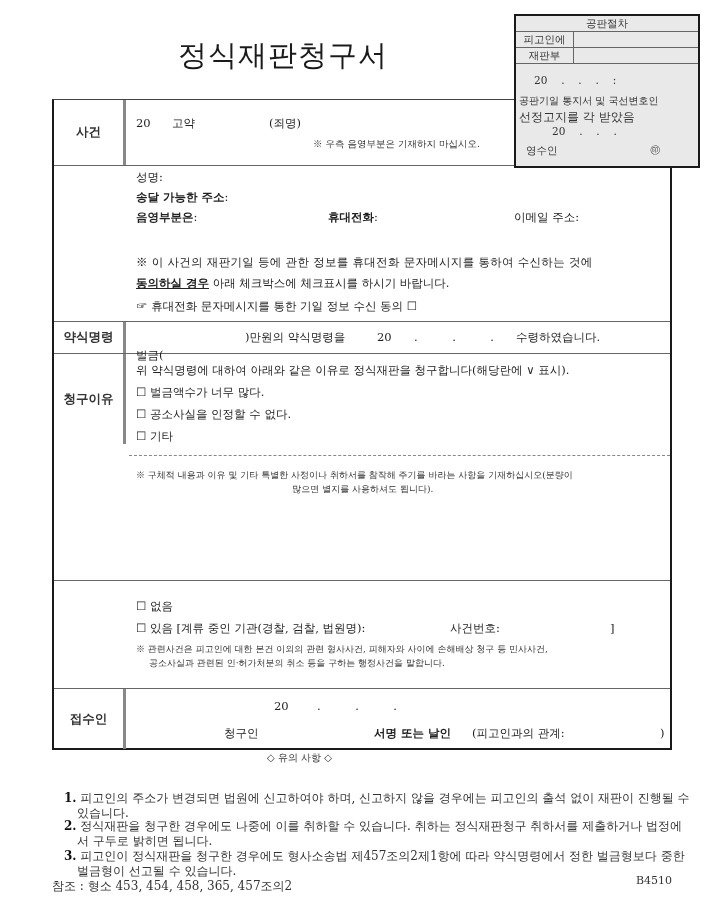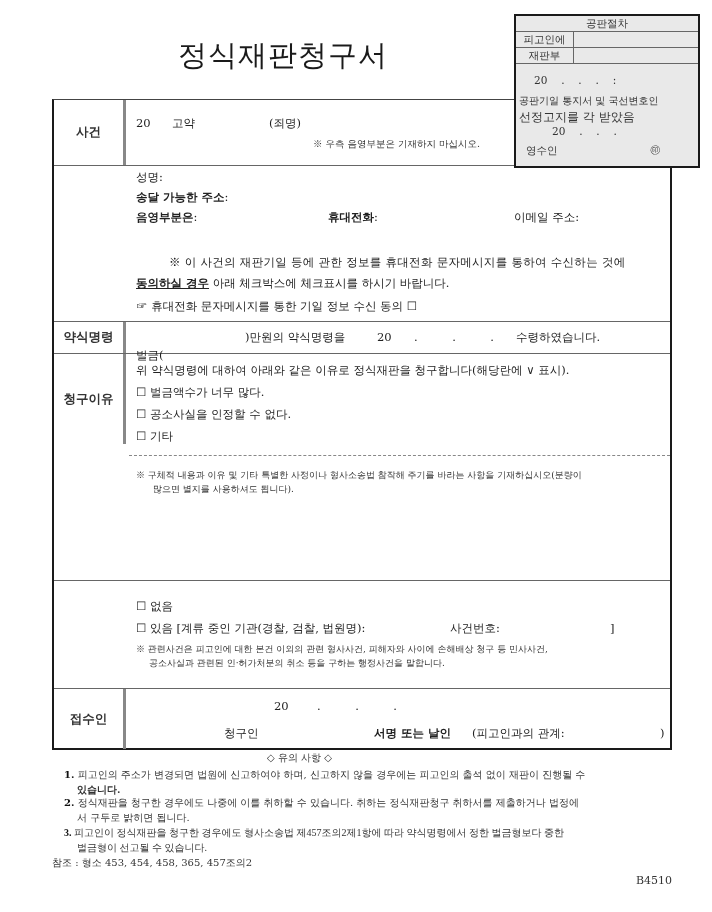--- a/index.html
+++ b/index.html
@@ -47,21 +47,21 @@
   }
   .court .crow { height: 16px; border-bottom: 1px solid #666; display: flex; }
   .court .clabel { width: 58px; border-right: 1px solid #666; text-align: center; line-height: 15px; }
   .court .cval { flex: 1; }
 
   .notes-title {
     position: absolute; left: 0; width: 575px; top: 751px; text-align: center;
     font-size: 10px; color: #333; padding-left: 24px;
   }
   .note {
-    position: absolute; font-size: 10px; color: #333; line-height: 15px;
+    position: absolute; font-size: 12px; color: #333; line-height: 15px; margin-top: 24px;
   }
   .note .num { font-weight: bold; color: #111; }
   .code {
     position: absolute; left: 636px; top: 874px; font-size: 11px; color: #333;
   }
   .dashline { position: absolute; left: 0; right: 0; border-top: 1px dashed #888; }
 </style>
 </head>
 <body>
 
@@ -79,21 +79,21 @@
     </div>
   </div>
 
   <div class="row" style="top:66px;height:156px;">
     <div class="content">
       <span class="t" style="left:7px;top:4px;">성명:</span>
       <span class="t" style="left:7px;top:24px;"><span class="b">송달 가능한 주소</span><span>:</span></span>
       <span class="t" style="left:7px;top:44px;"><span class="b">음영부분은</span><span>:</span></span>
       <span class="t" style="left:199px;top:44px;"><span class="b">휴대전화</span><span>:</span></span>
       <span class="t" style="left:385px;top:44px;">이메일 주소:</span>
-      <span class="t" style="left:7px;top:89px;letter-spacing:0.3px;margin-left:33px;">※ 이 사건의 재판기일 등에 관한 정보를 휴대전화 문자메시지를 통하여 수신하는 것에</span>
+      <span class="t" style="left:7px;top:89px;letter-spacing:0.3px;">※ 이 사건의 재판기일 등에 관한 정보를 휴대전화 문자메시지를 통하여 수신하는 것에</span>
       <span class="t" style="left:7px;top:133px;"><span>☞ 휴대전화 문자메시지를 통한 기일 정보 수신 동의</span> <span>☐</span></span>
       <span class="t" style="left:7px;top:110px;"><span class="u">동의하실 경우</span><span> 아래 체크박스에 체크표시를 하시기 바랍니다.</span></span>
     </div>
   </div>
 
   <div class="row" style="top:222px;height:32px;">
     <div class="label">약식명령</div>
     <div class="content">
       <span class="t" style="left:7px;top:26px;">벌금(</span>
       <span class="t" style="left:116px;top:8px;">)만원의 약식명령을</span>
@@ -105,22 +105,22 @@
 
   <div class="row" style="top:254px;height:227px;">
     <div class="label" style="bottom:auto;height:90px;">청구이유</div>
     <div class="content">
       <span class="t" style="left:7px;top:9px;">위 약식명령에 대하여 아래와 같은 이유로 정식재판을 청구합니다(해당란에 ∨ 표시).</span>
       <span class="t" style="left:7px;top:31px;"><span>☐</span> <span>벌금액수가 너무 많다.</span></span>
       <span class="t" style="left:7px;top:53px;"><span>☐</span> <span>공소사실을 인정할 수 없다.</span></span>
       <span class="t" style="left:7px;top:75px;"><span>☐</span> <span>기타</span></span>
       <div class="dashline" style="top:101px;"></div>
       <div class="t tiny" style="left:7px;top:114px;">
-        <div>※ 구체적 내용과 이유 및 기타 특별한 사정이나 형사소송법 참작해 주기를 바라는 사항을 기재하십시오(분량이</div>
-        <div style="padding-left:17px;">많으면 별지를 사용하셔도 됩니다).</div>
+        <div>※ 구체적 내용과 이유 및 기타 특별한 사정이나 취하서를 참작해 주기를 바라는 사항을 기재하십시오(분량이</div>
+        <div style="padding-left:17px;text-align:center;">많으면 별지를 사용하셔도 됩니다).</div>
       </div>
       <div style="position:absolute;left:0;right:0;top:145px;bottom:0;"></div>
     </div>
   </div>
 
   <div class="row" style="top:481px;height:108px;">
     <div class="content">
       <span class="t" style="left:7px;top:18px;"><span>☐</span> <span>없음</span></span>
       <span class="t" style="left:7px;top:40px;"><span>☐</span> <span>있음 [계류 중인 기관(경찰, 검찰, 법원명):</span></span>
       <span class="t" style="left:321px;top:40px;">사건번호:</span>
@@ -162,25 +162,25 @@
     <span class="t" style="left:36px;top:61px;">20　 .　 .　 .</span>
     <span class="t" style="left:10px;top:80px;">영수인</span>
     <span class="t" style="left:134px;top:79px;">㊞</span>
   </div>
 </div>
 
 <div class="notes-title">◇ 유의 사항 ◇</div>
 
 <div class="note" style="left:64px;top:767px;">
   <div><span class="num">1.</span> <span>피고인의 주소가 변경되면 법원에 신고하여야 하며, 신고하지 않을 경우에는 피고인의 출석 없이 재판이 진행될 수</span></div>
-  <div style="padding-left:13px;font-weight:bold;">있습니다.</div>
+  <div style="padding-left:13px;">있습니다.</div>
 </div>
 <div class="note" style="left:64px;top:795px;">
   <div><span class="num">2.</span> <span>정식재판을 청구한 경우에도 나중에 이를 취하할 수 있습니다. 취하는 정식재판청구 취하서를 제출하거나 법정에</span></div>
   <div style="padding-left:13px;">서 구두로 밝히면 됩니다.</div>
 </div>
-<div class="note" style="left:64px;top:825px;font-family:Liberation Serif, serif;">
+<div class="note" style="left:64px;top:825px;">
   <div><span class="num">3.</span> <span>피고인이 정식재판을 청구한 경우에도 형사소송법 제457조의2제1항에 따라 약식명령에서 정한 벌금형보다 중한</span></div>
   <div style="padding-left:13px;">벌금형이 선고될 수 있습니다.</div>
 </div>
 <div class="note" style="left:52px;top:855px;">참조 : 형소 453, 454, 458, 365, 457조의2</div>
 
 <div class="code">B4510</div>
 
 </body></html>

